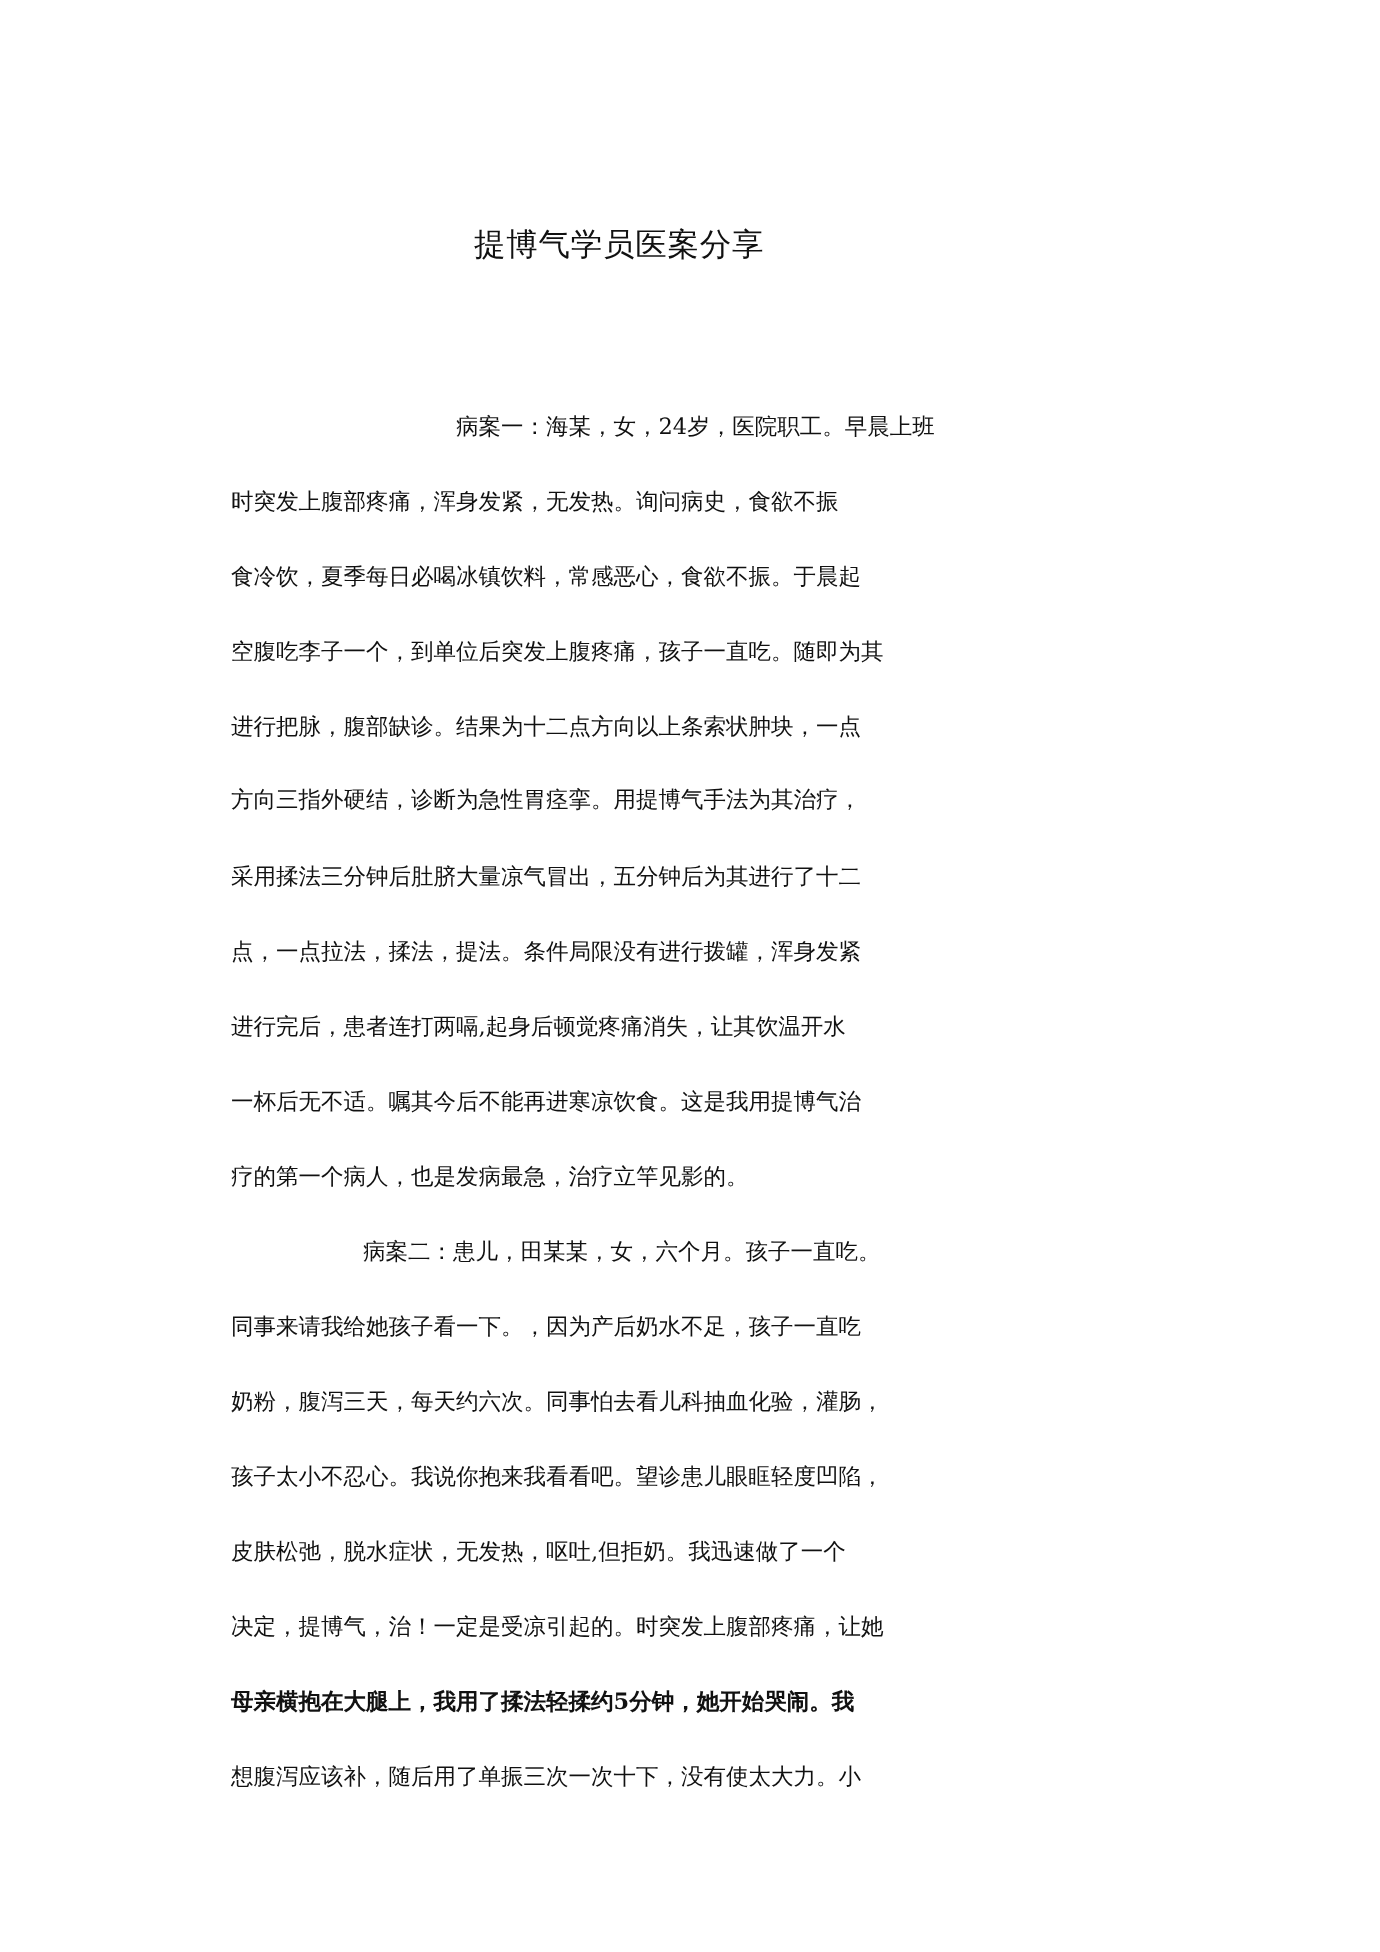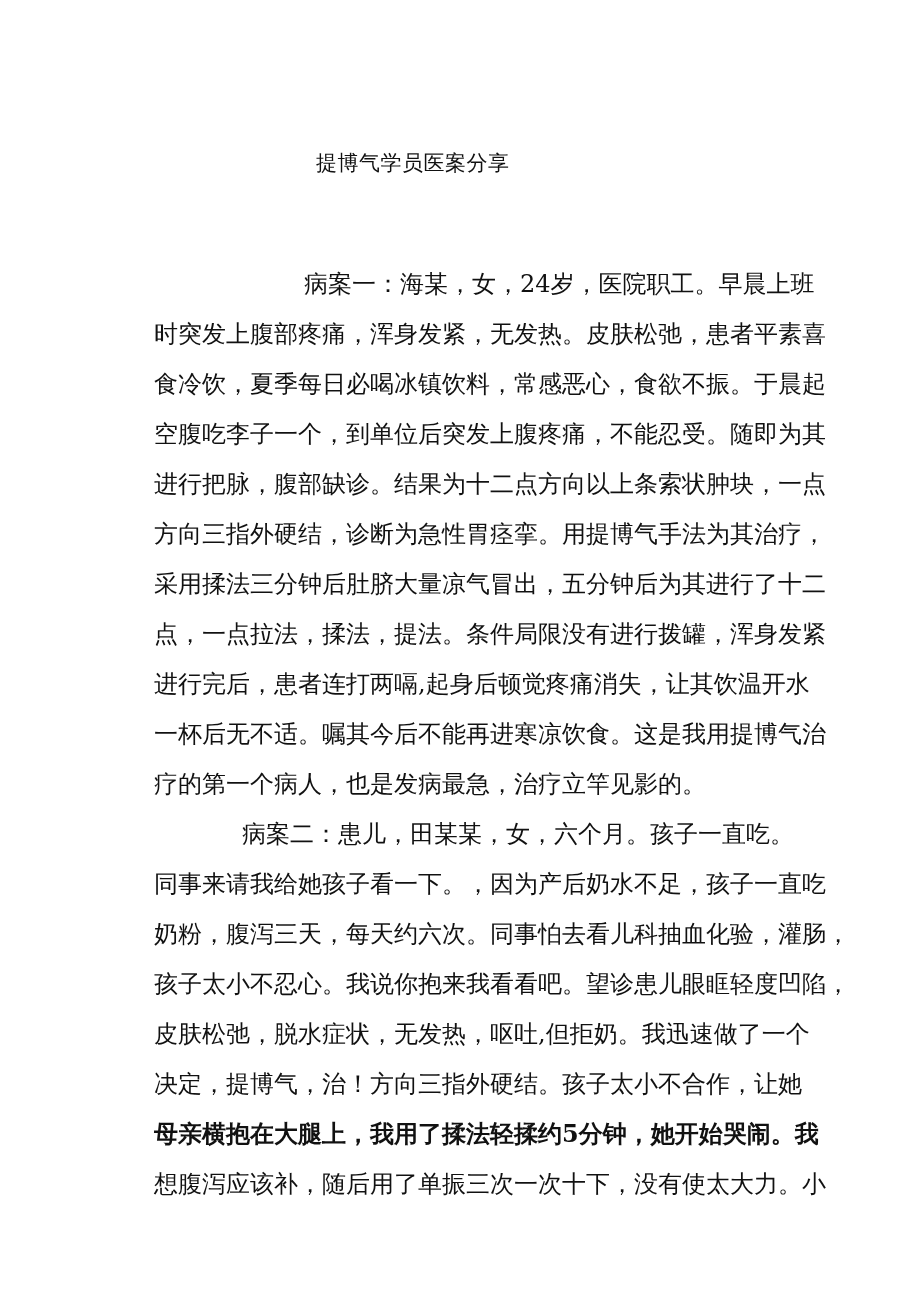--- a/index.html
+++ b/index.html
@@ -26,51 +26,51 @@
       left: 300px;
       top: 148px;
       font-size: 21px;
       line-height: 30px;
       letter-spacing: 0.5px;
       white-space: nowrap;
     }
     .line {
       position: absolute;
       left: 138px;
-      font-size: 24px;
+      font-size: 15px;
       line-height: 30px;
       white-space: nowrap;
       letter-spacing: 0px;
     }
   </style>
 </head>
 <body>
 
 <div class="page">
 
   <div class="title">提博气学员医案分享</div>
 
   <div>
     <div class="line" style="left:288px; top:269px;">病案一：海某，女，24岁，医院职工。早晨上班</div>
-    <div class="line" style="top:319px;">时突发上腹部疼痛，浑身发紧，无发热。皮肤松弛，患者平素喜</div>
+    <div class="line" style="top:319px;">时突发上腹部疼痛，浑身发紧，无发热。询问病史，食欲不振</div>
     <div class="line" style="top:369px;">食冷饮，夏季每日必喝冰镇饮料，常感恶心，食欲不振。于晨起</div>
-    <div class="line" style="top:419px;">空腹吃李子一个，到单位后突发上腹疼痛，不能忍受。随即为其</div>
+    <div class="line" style="top:419px;">空腹吃李子一个，到单位后突发上腹疼痛，孩子一直吃。随即为其</div>
     <div class="line" style="top:469px;">进行把脉，腹部缺诊。结果为十二点方向以上条索状肿块，一点</div>
     <div class="line" style="top:519px;font-family:Liberation Serif, serif;">方向三指外硬结，诊断为急性胃痉挛。用提博气手法为其治疗，</div>
     <div class="line" style="top:569px;">采用揉法三分钟后肚脐大量凉气冒出，五分钟后为其进行了十二</div>
     <div class="line" style="top:619px;">点，一点拉法，揉法，提法。条件局限没有进行拨罐，浑身发紧</div>
     <div class="line" style="top:669px;">进行完后，患者连打两嗝,起身后顿觉疼痛消失，让其饮温开水</div>
     <div class="line" style="top:719px;text-align:right;">一杯后无不适。嘱其今后不能再进寒凉饮食。这是我用提博气治</div>
     <div class="line" style="top:769px;text-align:center;">疗的第一个病人，也是发病最急，治疗立竿见影的。</div>
   </div>
 
   <div>
     <div class="line" style="left:226px; top:819px;">病案二：患儿，田某某，女，六个月。孩子一直吃。</div>
     <div class="line" style="top:869px;">同事来请我给她孩子看一下。，因为产后奶水不足，孩子一直吃</div>
     <div class="line" style="top:919px;text-align:right;">奶粉，腹泻三天，每天约六次。同事怕去看儿科抽血化验，灌肠，</div>
     <div class="line" style="top:969px;">孩子太小不忍心。我说你抱来我看看吧。望诊患儿眼眶轻度凹陷，</div>
     <div class="line" style="top:1019px;">皮肤松弛，脱水症状，无发热，呕吐,但拒奶。我迅速做了一个</div>
-    <div class="line" style="top:1069px;">决定，提博气，治！方向三指外硬结。孩子太小不合作，让她</div>
+    <div class="line" style="top:1069px;">决定，提博气，治！一定是受凉引起的。时突发上腹部疼痛，让她</div>
     <div class="line" style="top:1119px;font-weight:bold;">母亲横抱在大腿上，我用了揉法轻揉约5分钟，她开始哭闹。我</div>
     <div class="line" style="top:1169px;">想腹泻应该补，随后用了单振三次一次十下，没有使太大力。小</div>
   </div>
 
 </div>
 
 </body></html>

